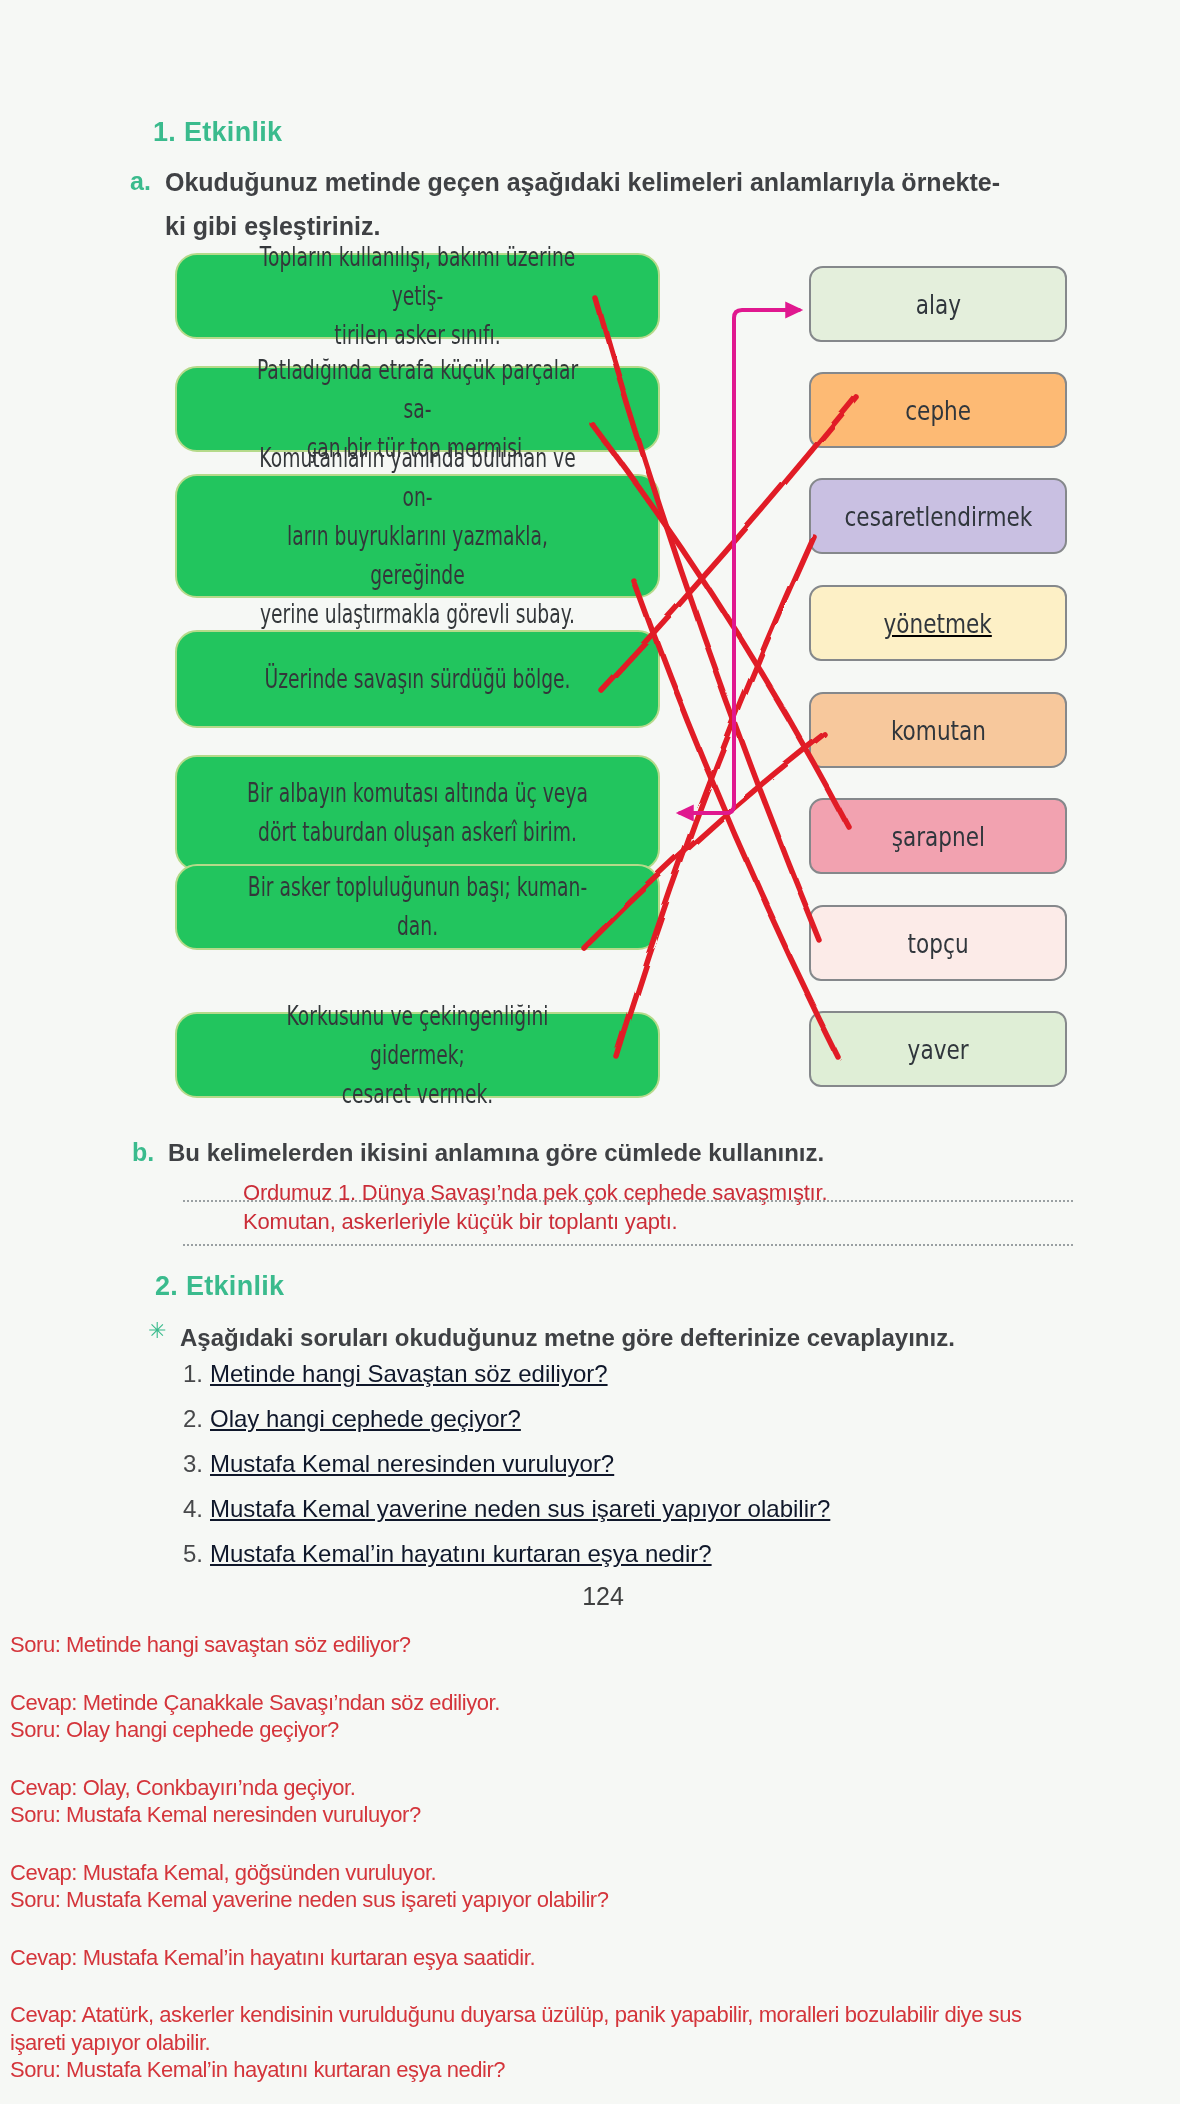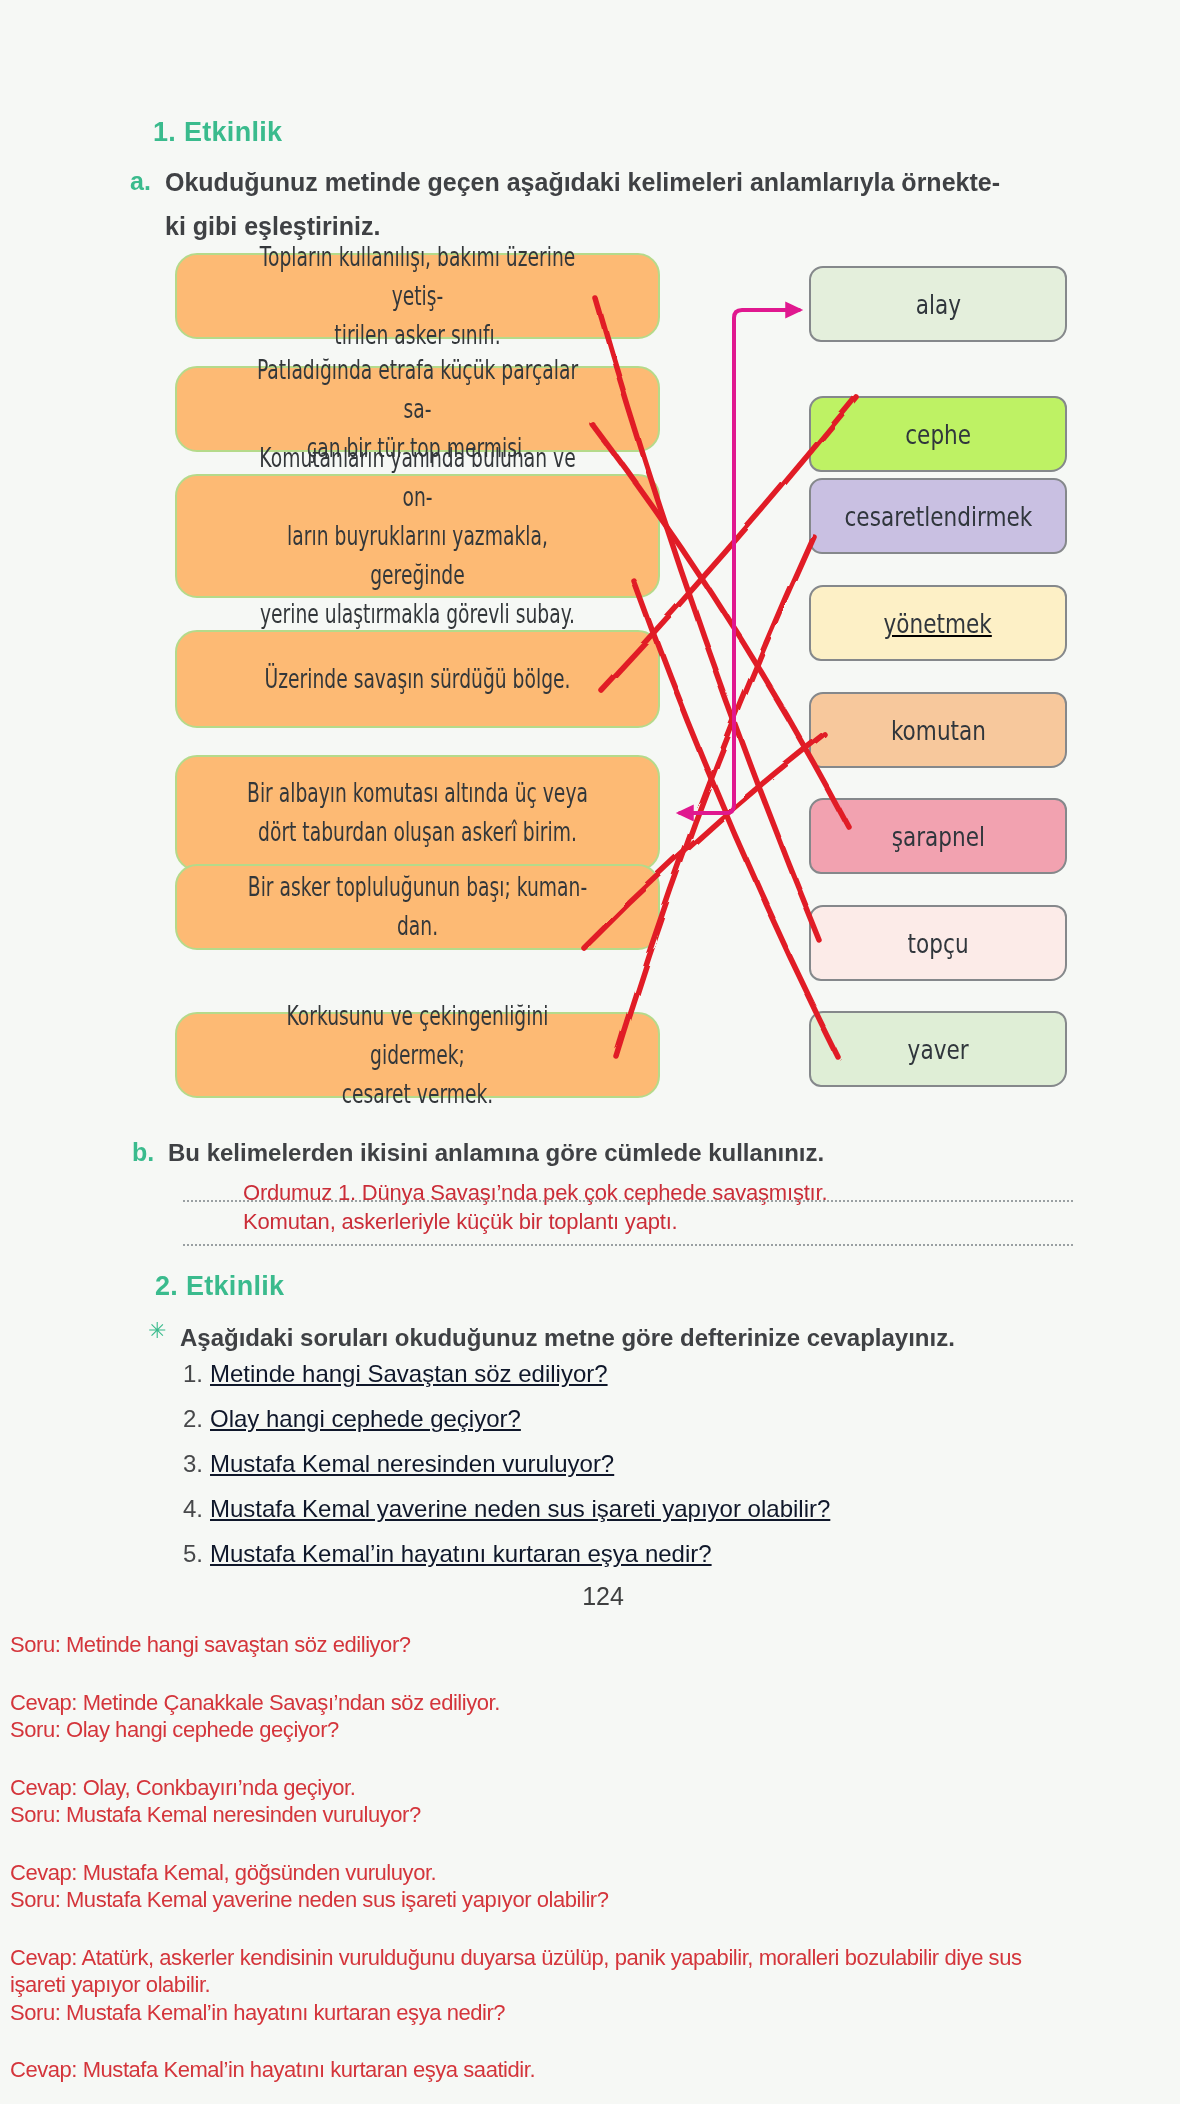--- a/index.html
+++ b/index.html
@@ -20,21 +20,21 @@
   #b-label { left:132px; top:1139px; }
   .bold-instr { font:700 25px/44px "Liberation Sans", sans-serif; color:#3f4144; white-space:pre-line; }
   #a1-instr { left:165px; top:160px; width:950px; }
   #b-instr  { left:168px; top:1139px; font-size:24px; line-height:28px; }
   #a2-instr { left:180px; top:1324px; font-size:24px; line-height:28px; }
   #a2-star { left:148px; top:1320px; font-size:22px; color:var(--accent); line-height:1; }
 
   
   #def-col .def-box {
     position:absolute; left:175px; width:485px;
-    background:#fdba74; border:2px solid #b5da8a; border-radius:22px;
+    background:#22c55e; border:2px solid #b5da8a; border-radius:22px;
     display:flex; align-items:center; justify-content:center;
     box-sizing:border-box; z-index:1;
   }
   #def-col .def-box:nth-child(1){ top:253px; height:86px; }
   #def-col .def-box:nth-child(2){ top:366px; height:86px; }
   #def-col .def-box:nth-child(3){ top:474px; height:124px; }
   #def-col .def-box:nth-child(4){ top:630px; height:98px; }
   #def-col .def-box:nth-child(5){ top:755px; height:116px; }
   #def-col .def-box:nth-child(6){ top:864px; height:86px; }
   #def-col .def-box:nth-child(7){ top:1012px; height:86px; }
@@ -150,21 +150,21 @@
       </div>
       <div class="def-box">
         <span class="def-text">Korkusunu ve çekingenliğini gidermek;
 cesaret vermek.</span>
       </div>
     </div>
   <div id="word-col">
       <div class="word-box" style="background: rgb(228, 239, 220);">
         <span class="word-text">alay</span>
       </div>
-      <div class="word-box" style="background: #bef264; margin-top: 24px;">
+      <div class="word-box" style="background: #fdba74;">
         <span class="word-text">cephe</span>
       </div>
       <div class="word-box" style="background: rgb(201, 192, 226);">
         <span class="word-text">cesaretlendirmek</span>
       </div>
       <div class="word-box" style="background: rgb(253, 240, 198);">
         <span class="word-text">yönetmek</span>
       </div>
       <div class="word-box" style="background: rgb(247, 200, 156);">
         <span class="word-text">komutan</span>
@@ -218,18 +218,18 @@
   <div class="abs" id="page-num">124</div>
 
   <div class="abs" id="qa-block">
       <p>Soru: Metinde hangi savaştan söz ediliyor?</p>
       <p>Cevap: Metinde Çanakkale Savaşı’ndan söz ediliyor.
 Soru: Olay hangi cephede geçiyor?</p>
       <p>Cevap: Olay, Conkbayırı’nda geçiyor.
 Soru: Mustafa Kemal neresinden vuruluyor?</p>
       <p>Cevap: Mustafa Kemal, göğsünden vuruluyor.
 Soru: Mustafa Kemal yaverine neden sus işareti yapıyor olabilir?</p>
+      <p>Cevap: Mustafa Kemal’in hayatını kurtaran eşya saatidir.</p>
       <p>Cevap: Atatürk, askerler kendisinin vurulduğunu duyarsa üzülüp, panik yapabilir, moralleri bozulabilir diye sus
 işareti yapıyor olabilir.
 Soru: Mustafa Kemal’in hayatını kurtaran eşya nedir?</p>
-      <p>Cevap: Mustafa Kemal’in hayatını kurtaran eşya saatidir.</p>
     </div>
 </div>
 
 </body></html>

